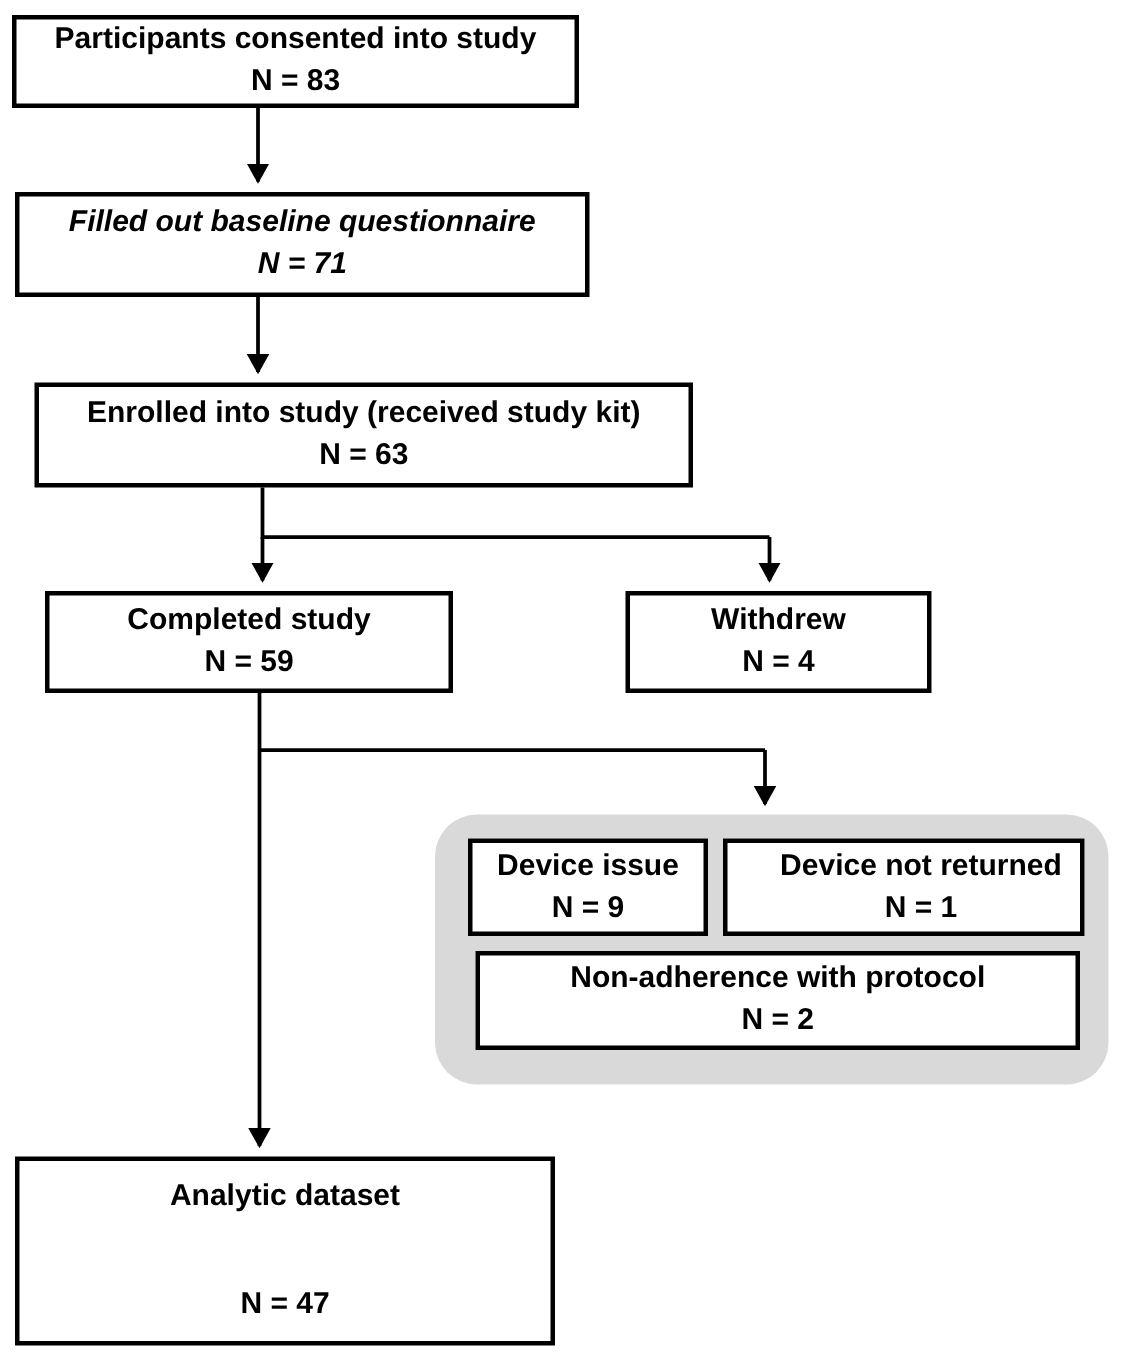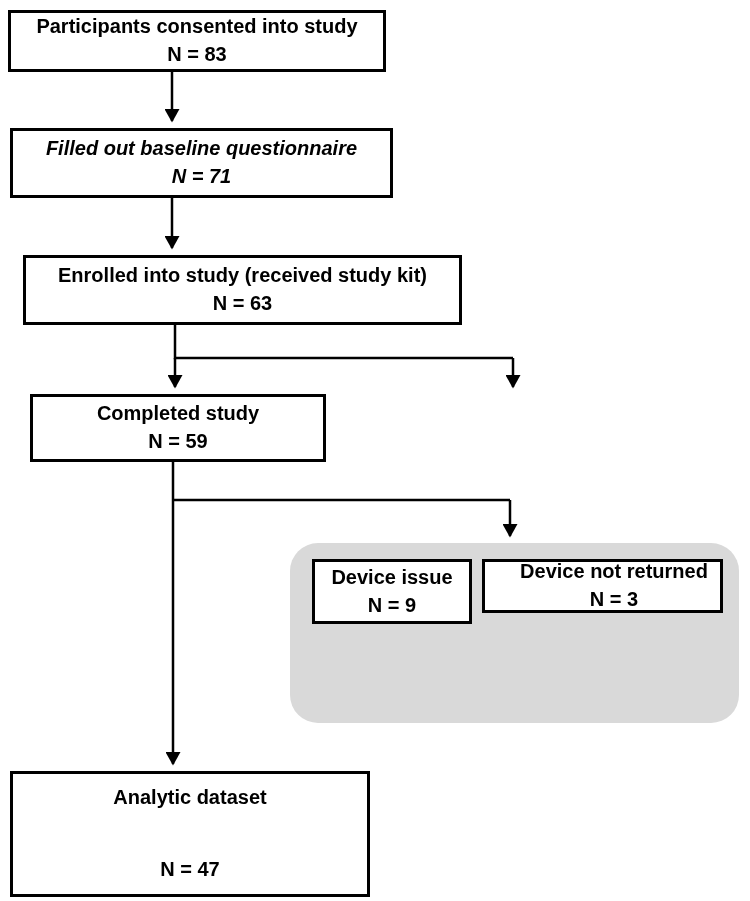--- a/index.html
+++ b/index.html
@@ -87,34 +87,42 @@
   <div class="fbox" style="left: 10px; top: 128px; width: 383px; height: 70px; border-color: rgb(0, 0, 0); background: rgb(255, 255, 255); color: rgb(0, 0, 0); font-style: italic;">
     <div class="line">Filled out baseline questionnaire</div>
     <div class="line">N = 71</div>
   </div>
 
   <div class="fbox" style="left: 23px; top: 255px; width: 439px; height: 70px; border-color: rgb(0, 0, 0); background: rgb(255, 255, 255); color: rgb(0, 0, 0);">
     <div class="line">Enrolled into study (received study kit)</div>
     <div class="line">N = 63</div>
   </div>
 
-  <div class="fbox" style="left: 30px; top: 394px; width: 296px; height: 68px; border-color: rgb(0, 0, 0); background: rgb(255, 255, 255); color: rgb(0, 0, 0);">
+  <div class="fbox" style="left: 30px; top: 394px; width: 272px; height: 68px; border-color: rgb(0, 0, 0); background: rgb(255, 255, 255); color: rgb(0, 0, 0);">
     <div class="line">Completed study</div>
     <div class="line">N = 59</div>
   </div>
 
+  <div class="fbox" style="left: 417px; top: 394px; width: 204px; height: 68px; border-color: rgb(0, 0, 0); background: rgb(255, 255, 255); color: rgb(0, 0, 0);">
+    <div class="line">Withdrew</div>
+    <div class="line">N = 4</div>
+  </div>
 
   <div class="panel" style="left:290px; top:543px; width:449px; height:180px;">
     <div class="fbox" style="left: 22px; top: 16px; width: 160px; height: 65px; border-color: rgb(0, 0, 0); background: rgb(255, 255, 255); color: rgb(0, 0, 0);">
       <div class="line">Device issue</div>
       <div class="line">N = 9</div>
     </div>
-    <div class="fbox" style="left: 192px; top: 16px; width: 241px; height: 54px; border-color: rgb(0, 0, 0); background: rgb(255, 255, 255); color: rgb(0, 0, 0); padding-left: 23px;">
+    <div class="fbox" style="left: 192px; top: 16px; width: 241px; height: 65px; border-color: rgb(0, 0, 0); background: rgb(255, 255, 255); color: rgb(0, 0, 0); padding-left: 23px;">
       <div class="line">Device not returned</div>
-      <div class="line">N = 3</div>
+      <div class="line">N = 1</div>
+    </div>
+    <div class="fbox" style="left: 27px; top: 91px; width: 403px; height: 66px; border-color: rgb(0, 0, 0); background: rgb(255, 255, 255); color: rgb(0, 0, 0);">
+      <div class="line">Non-adherence with protocol</div>
+      <div class="line">N = 2</div>
     </div>
   </div>
 
   <div class="fbox" style="left: 10px; top: 771px; width: 360px; height: 126px; border-color: rgb(0, 0, 0); background: rgb(255, 255, 255); color: rgb(0, 0, 0); gap: 44px;">
     <div class="line">Analytic dataset</div>
     <div class="line">N = 47</div>
   </div>
 
 </div>
 

